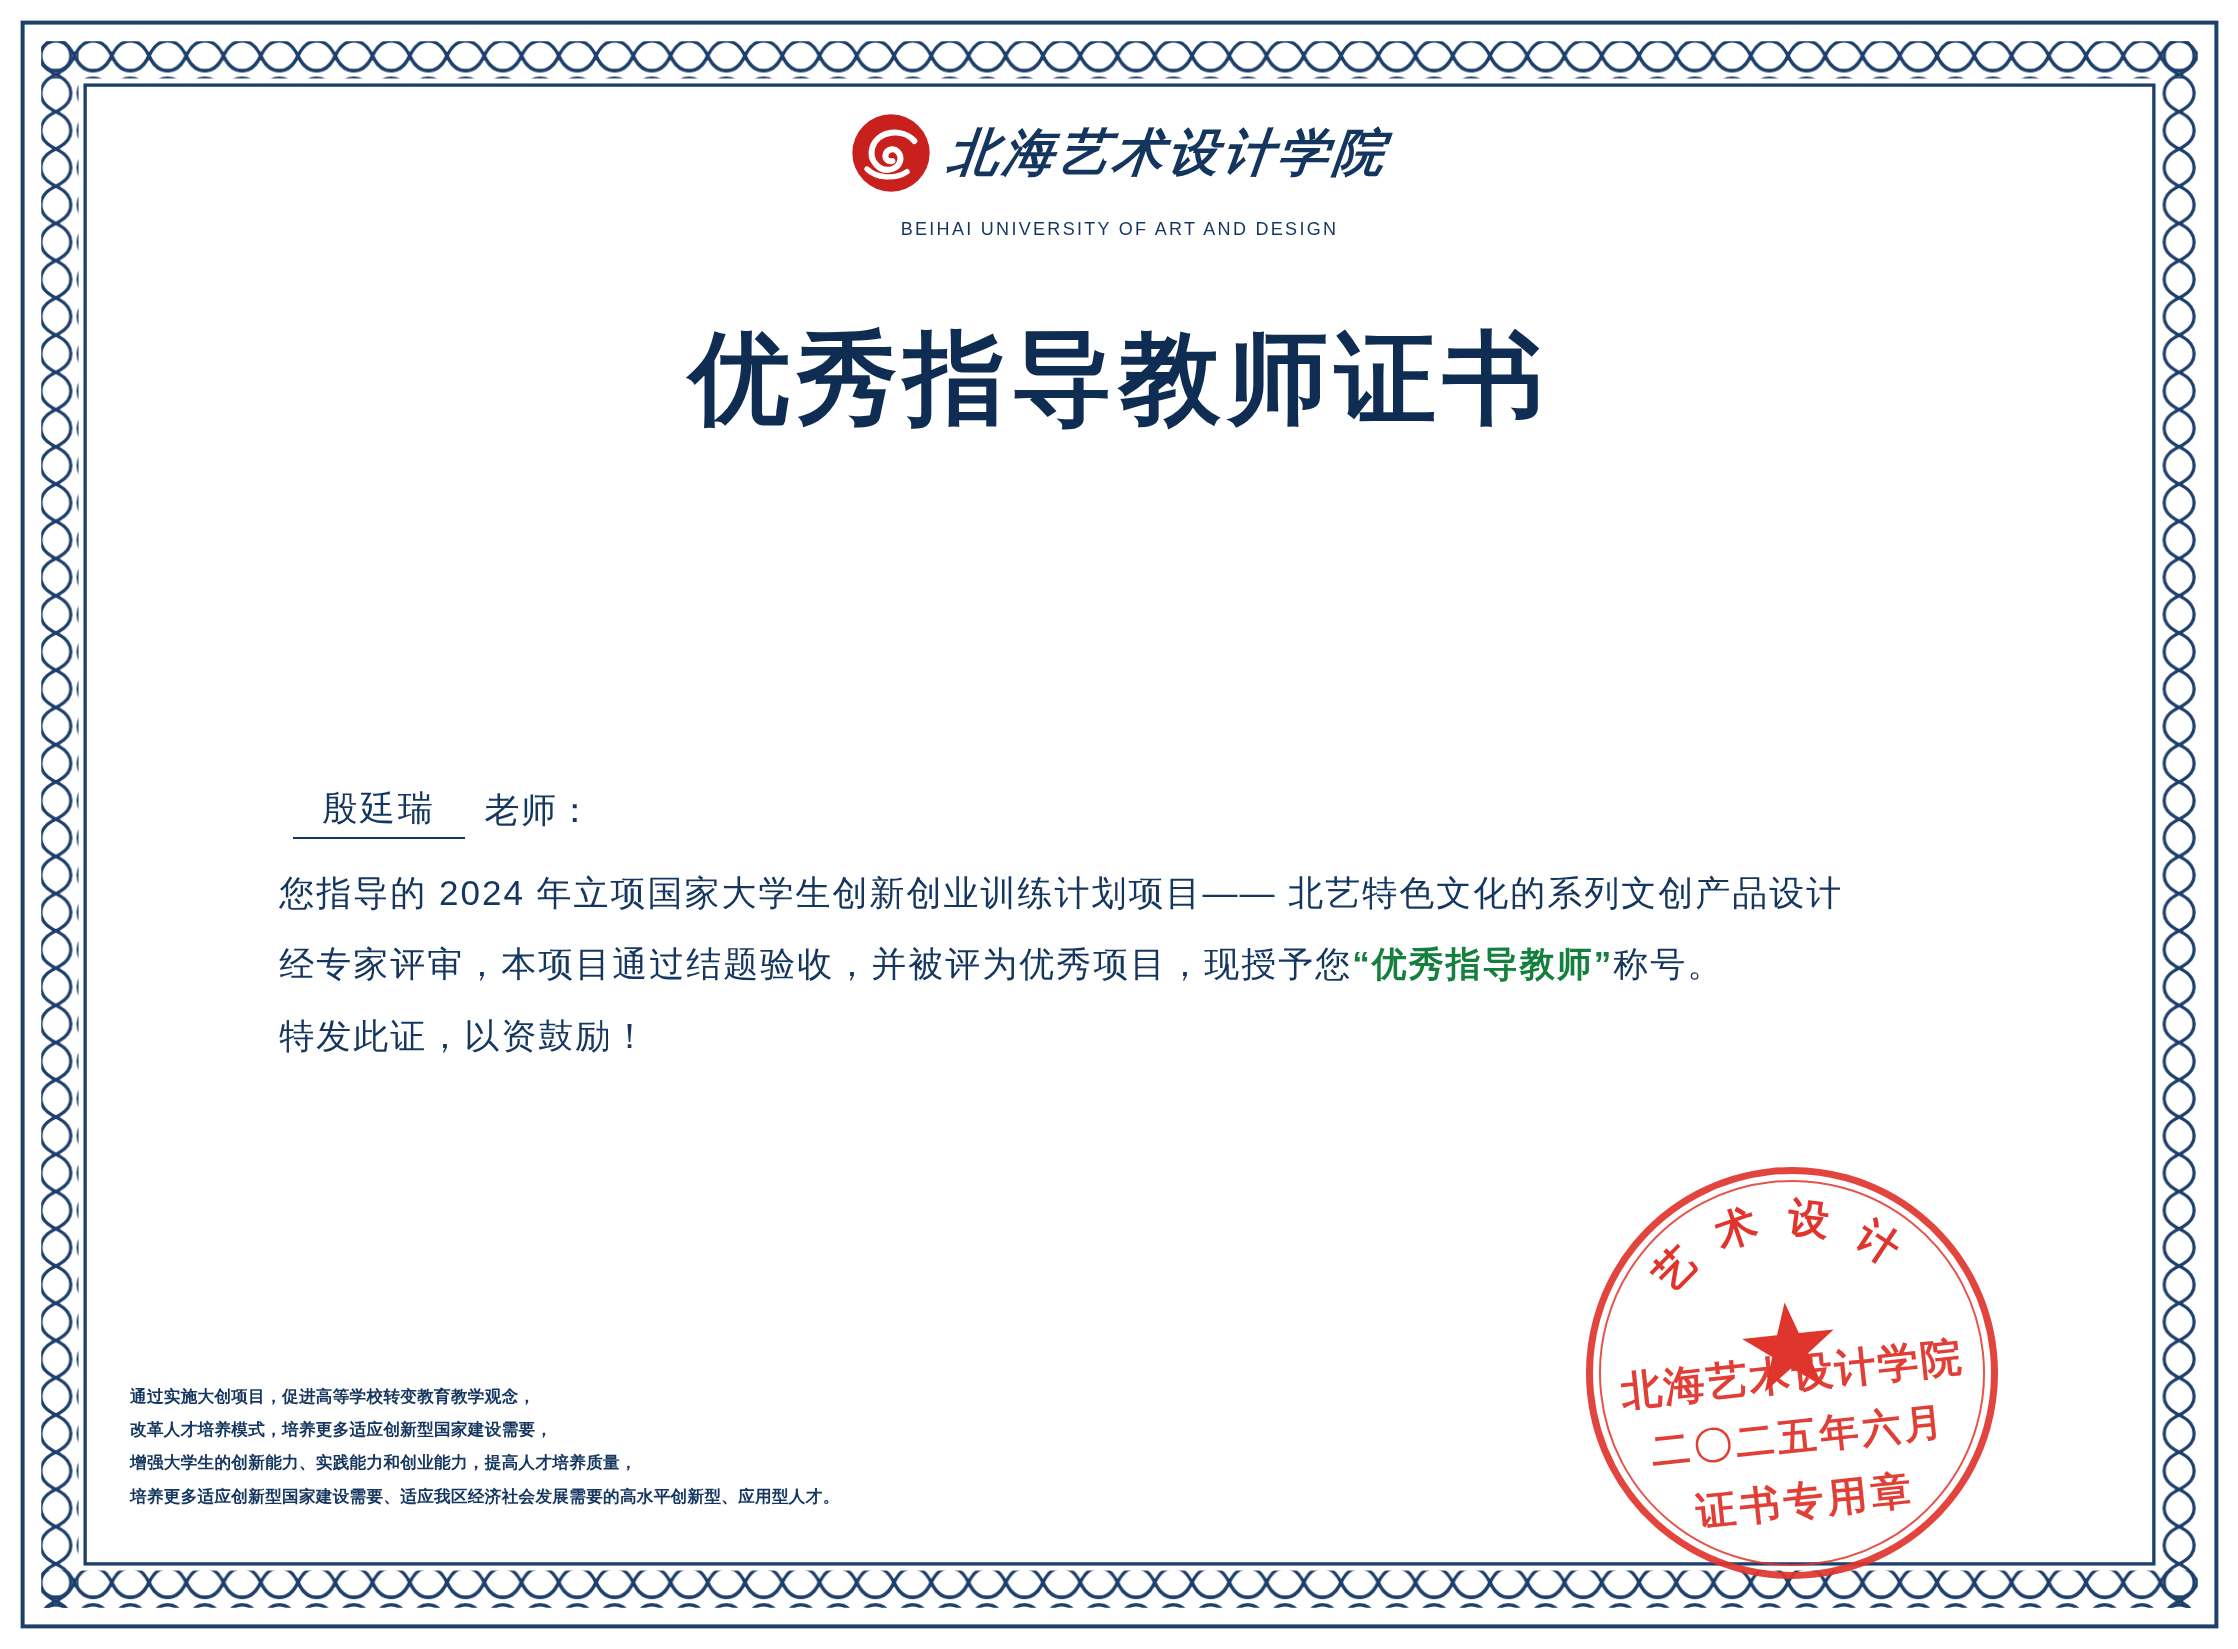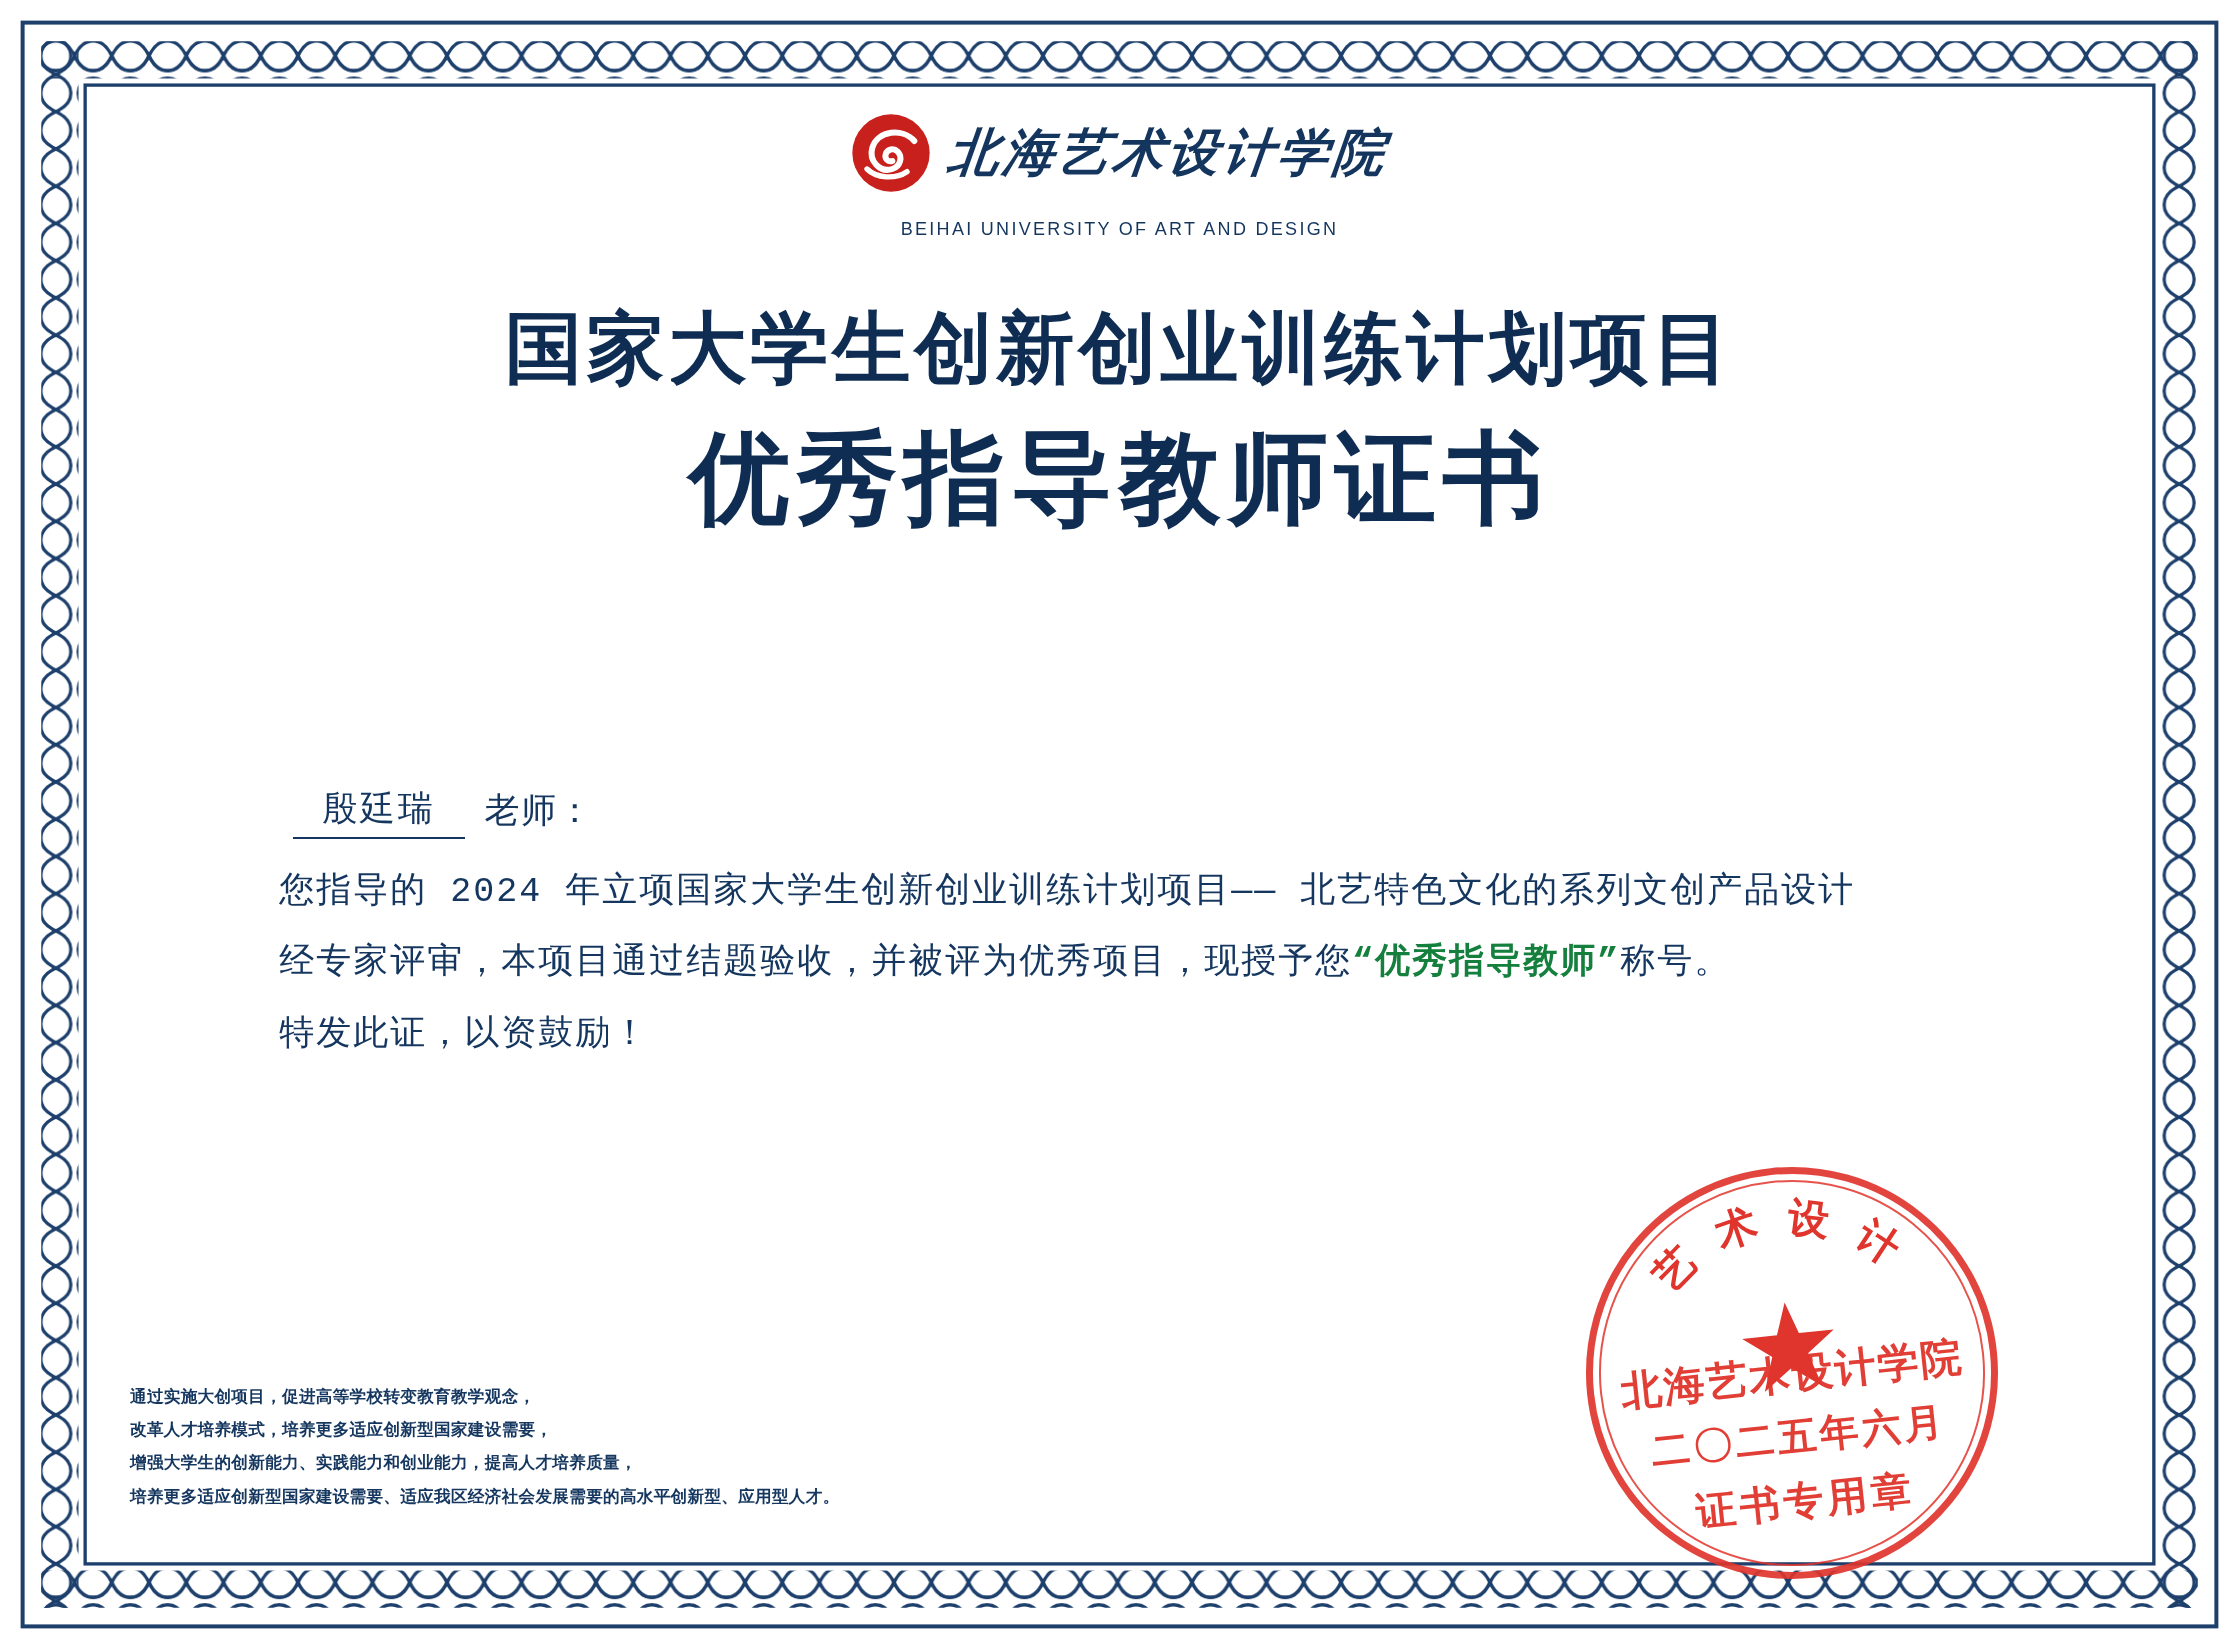--- a/index.html
+++ b/index.html
@@ -98,21 +98,21 @@
     white-space: nowrap;
   }
 
   
   .body-block {
     position: absolute;
     left: 266px;
     top: 785px;
     width: 1729px;
     color: #14365f;
-    font-family: Liberation Mono, monospace;
+    font-family: Liberation Sans, sans-serif;
   }
   .salutation {
     display: flex;
     align-items: flex-end;
     font-size: 35px;
     letter-spacing: 1.3px;
     margin-left: 27px;
   }
   .recipient-name {
     display: inline-block;
@@ -254,21 +254,20 @@
         <path d="M95 42 C78 22 40 26 32 52 C26 72 44 90 62 84 C74 80 78 66 70 58
                  C64 52 54 54 52 62 C50 69 56 74 62 72" fill="none" stroke="#ffffff" stroke-width="9" stroke-linecap="round"></path>
         <path d="M24 84 C38 98 66 100 84 88" fill="none" stroke="#ffffff" stroke-width="8" stroke-linecap="round"></path>
       </svg>
       <div class="logo-cn">北海艺术设计学院</div>
     </div>
     <div class="logo-en">BEIHAI UNIVERSITY OF ART AND DESIGN</div>
   </div>
 
   <div class="title-block">
-    <div class="title-main">国家大学生创新创业训练计划项目</div>
     <div class="title-sub">优秀指导教师证书</div>
   </div>
 
   <div class="body-block">
     <div class="salutation">
       <span class="recipient-name">殷廷瑞</span>
       <span class="salutation-suffix">老师：</span>
     </div>
     <div class="para">
       <span class="line line-1">您指导的 2024 年立项国家大学生创新创业训练计划项目—— 北艺特色文化的系列文创产品设计</span>

